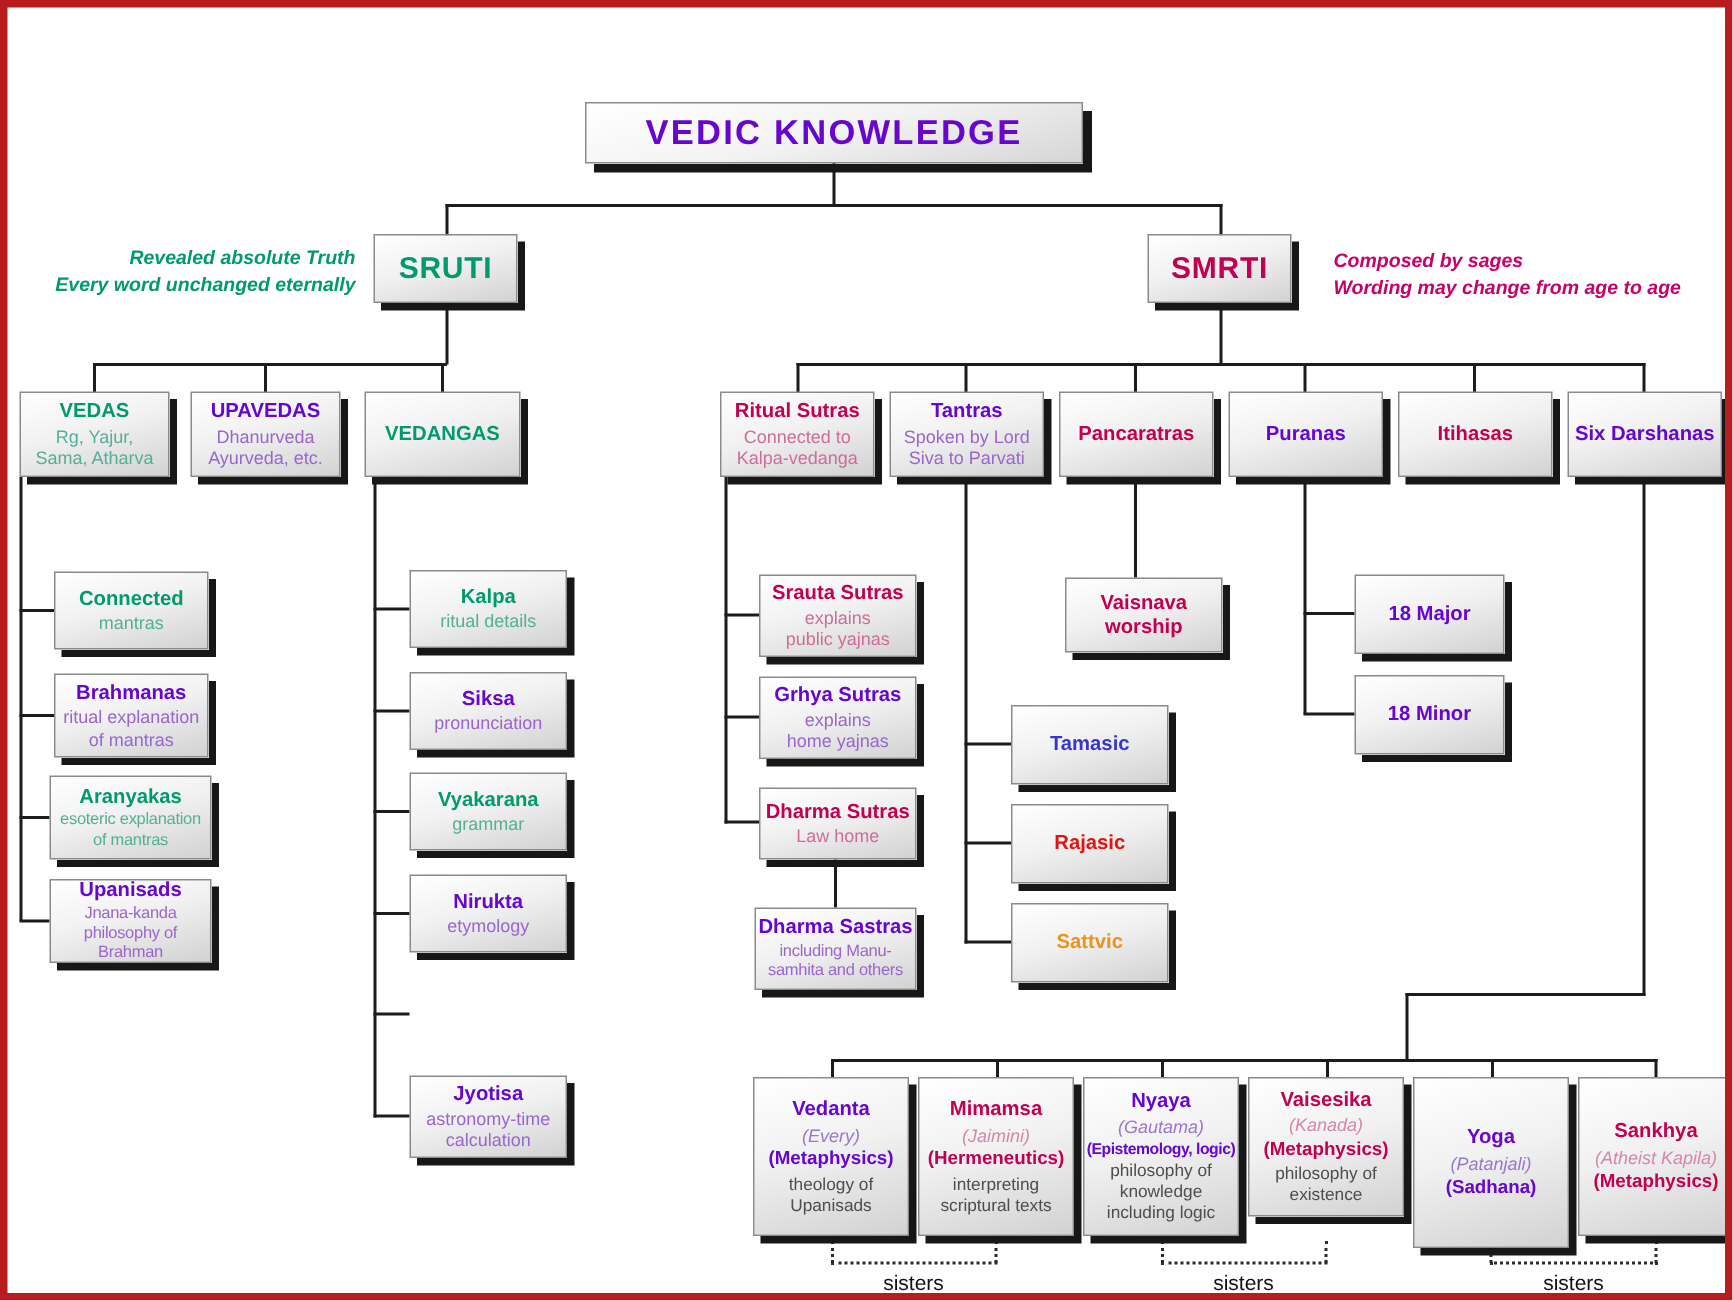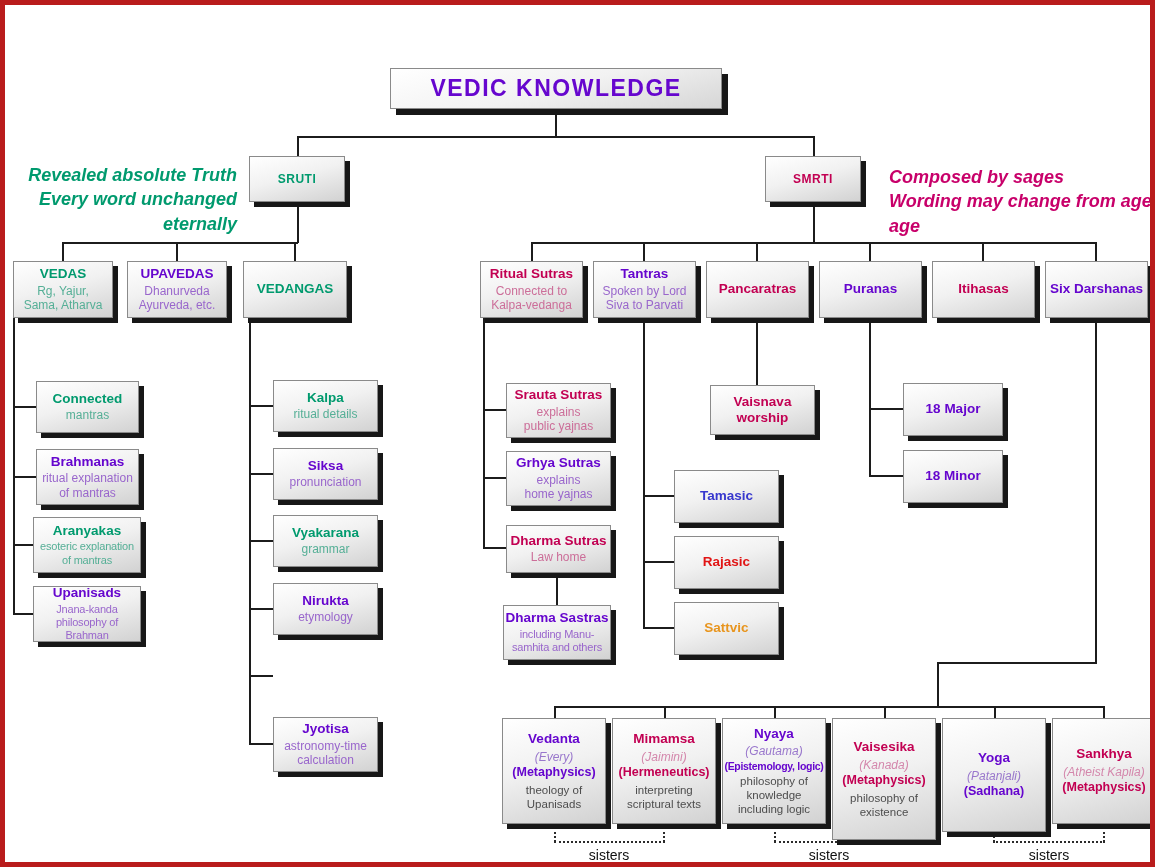--- a/index.html
+++ b/index.html
@@ -18,38 +18,38 @@
     position:absolute;box-sizing:border-box;
     border:1px solid #8a8a8a;
     background:linear-gradient(165deg,#ffffff 0%,#f1f1f1 45%,#d2d2d2 100%);
     box-shadow:5px 5px 0 #171717;
     display:flex;flex-direction:column;align-items:center;justify-content:center;
     text-align:center;line-height:1.22;
   }
   .bt{font-weight:bold;font-size:13.5px;white-space:pre-line;}
   .bs{font-size:12px;white-space:pre-line;margin-top:1px;}
   .tight .bs{font-size:11px;letter-spacing:-0.2px;}
-  .lg .bt{font-size:12px;letter-spacing:0.5px;}
+  .lg .bt{font-size:20px;letter-spacing:0.5px;}
   .teal .bt{color:#009A6E;}   .teal .bs{color:#55AF96;}
   .purple .bt{color:#6606CE;} .purple .bs{color:#9966CC;}
   .crimson .bt{color:#C20052;}.crimson .bs{color:#CC6E99;}
   .blue .bt{color:#3737CE;}
   .red .bt{color:#E11414;}
   .orange .bt{color:#E8951E;}
   
   .title-box{
     position:absolute;left:385px;top:63px;width:332px;height:41px;
     border:1px solid #8a8a8a;box-sizing:border-box;
     background:linear-gradient(165deg,#ffffff 0%,#f2f2f2 50%,#d6d6d6 100%);
     box-shadow:6px 6px 0 #171717;
     display:flex;align-items:center;justify-content:center;
   }
   .title-box .tt{color:#6606CE;font-weight:bold;font-size:23px;letter-spacing:1.5px;}
   
-  .caption{position:absolute;font-weight:bold;font-style:italic;font-size:18px;
+  .caption{position:absolute;font-weight:bold;font-style:italic;font-size:13px;
     line-height:1.35;white-space:pre-line;}
   .cap-teal{color:#009A6E;text-align:right;}
   .cap-crimson{color:#C8006A;text-align:left;}
   
   .dn{font-weight:bold;font-size:13.5px;}
   .df{font-style:italic;font-size:12px;margin-top:2px;}
   .dc{font-weight:bold;font-size:12.5px;white-space:nowrap;margin-top:1px;}
   .dc-small{font-size:10.5px;letter-spacing:-0.3px;}
   .dd{font-size:11.5px;color:#4d4d4d;white-space:pre-line;margin-top:2px;}
   .purple .dn,.purple .dc{color:#6606CE;}
@@ -288,21 +288,21 @@
 scriptural texts</div>
   </div>
   <div class="box purple" style="left:717px;top:713px;width:104px;height:106px">
     <div class="dn">Nyaya</div>
     <div class="df">(Gautama)</div>
     <div class="dc dc-small">(Epistemology, logic)</div>
     <div class="dd">philosophy of
 knowledge
 including logic</div>
   </div>
-  <div class="box crimson" style="left:827px;top:713px;width:104px;height:122px">
+  <div class="box crimson" style="left:827px;top:713px;width:104px;height:93px">
     <div class="dn">Vaisesika</div>
     <div class="df">(Kanada)</div>
     <div class="dc">(Metaphysics)</div>
     <div class="dd">philosophy of
 existence</div>
   </div>
   <div class="box purple" style="left:937px;top:713px;width:104px;height:114px">
     <div class="dn">Yoga</div>
     <div class="df">(Patanjali)</div>
     <div class="dc">(Sadhana)</div>

